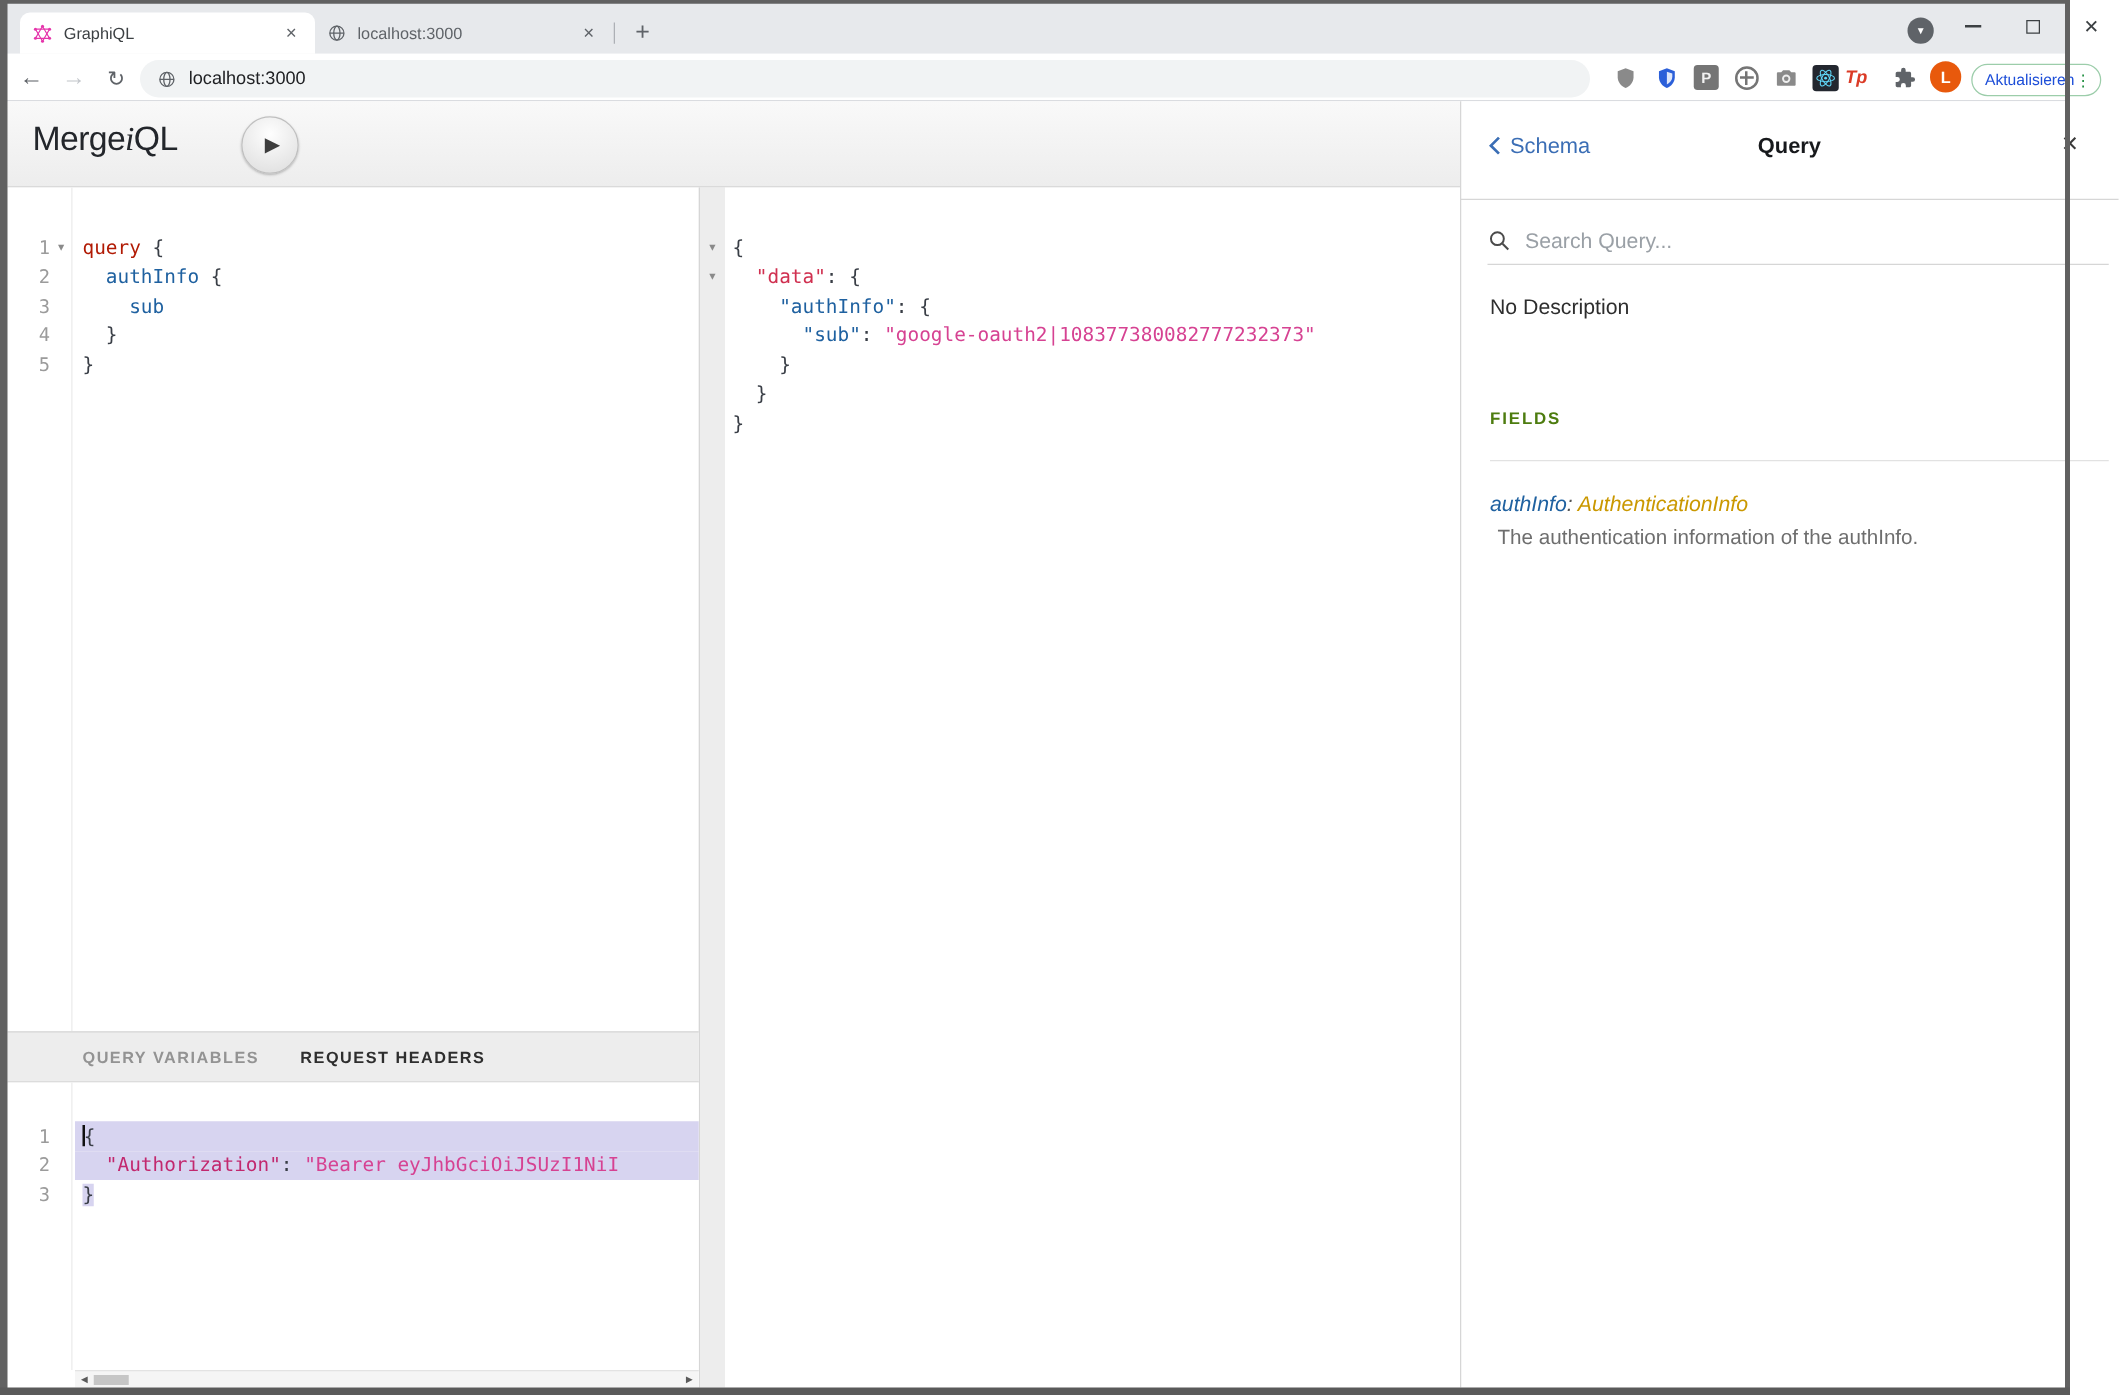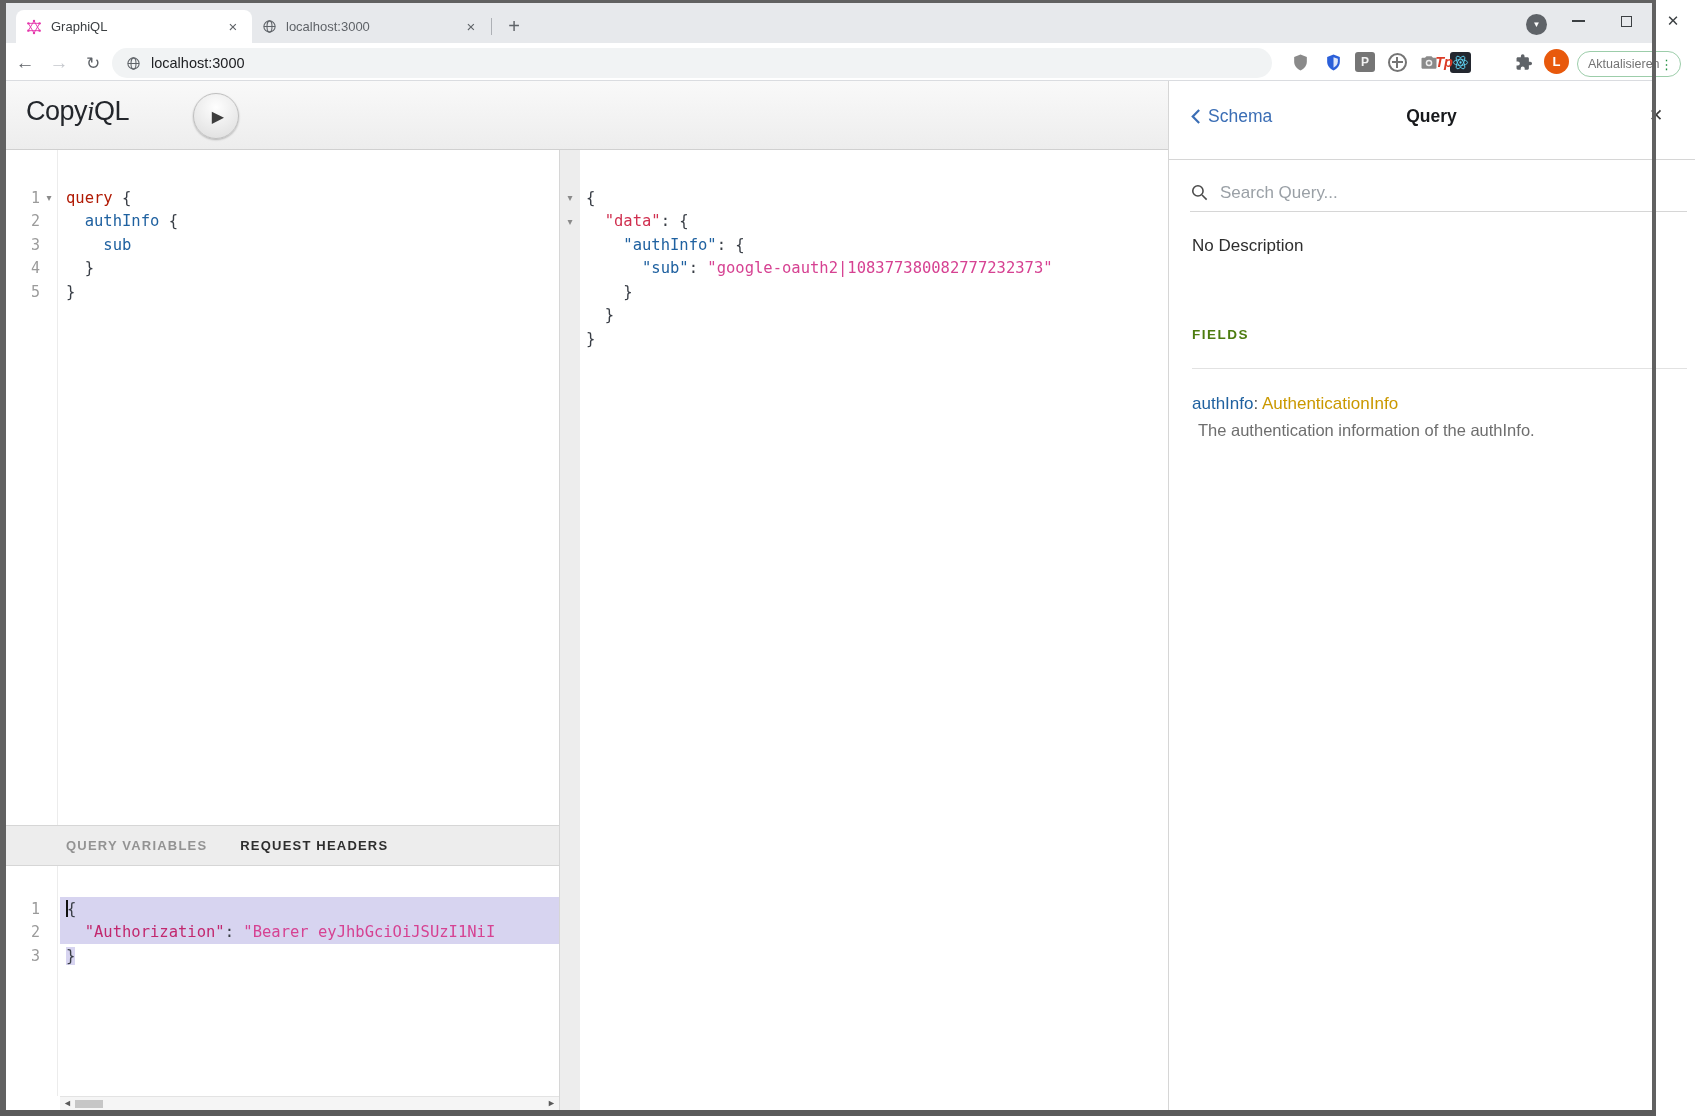--- a/index.html
+++ b/index.html
@@ -34,34 +34,34 @@
   
   .navbar { position:absolute; left:0; top:43px; width:100%; height:38px; background:#fff; border-bottom:1px solid #DADCE0; }
   .navbtn { position:absolute; top:7px; width:26px; height:26px; display:flex; align-items:center; justify-content:center;
             font-size:19px; color:#5F6368; }
   .navbtn.back{left:12px;} .navbtn.fwd{left:46px; color:#C4C7CC;} .navbtn.reload{left:80px; font-size:17px;}
   .omnibox { position:absolute; left:112px; top:48px; width:1160px; height:30px; border-radius:15px; background:#F1F3F4;
              display:flex; align-items:center; padding:0 14px; }
   .omnibox .url { margin-left:10px; font-size:14.5px; color:#202124; }
   .ext { position:absolute; top:49px; width:26px; height:26px; display:flex; align-items:center; justify-content:center; }
   .ext.e1{left:1287px;} .ext.e2{left:1320px;} .ext.e3{left:1352px;} .ext.e4{left:1384px;}
-  .ext.e5{left:1416px;} .ext.e6{left:1447px;} .ext.e7{left:1431px;} .ext.e8{left:1510px;}
+  .ext.e5{left:1416px;} .ext.e6{left:1447px;} .ext.e7{left:1472px;} .ext.e8{left:1510px;}
   .pbadge{width:20px;height:20px;border-radius:3px;background:#757575;color:#F2F2F2;font-size:12px;font-weight:bold;
           display:flex;align-items:center;justify-content:center;}
   .movecirc{width:19px;height:19px;border-radius:50%;border:2px solid #757575;position:relative;}
   .movecirc:before{content:"";position:absolute;left:6.5px;top:2px;width:2px;height:11px;background:#757575;}
   .movecirc:after{content:"";position:absolute;top:6.5px;left:2px;height:2px;width:11px;background:#757575;}
   .reactbadge{width:21px;height:21px;border-radius:3px;background:#23272F;display:flex;align-items:center;justify-content:center;}
   .tptext{color:#DB3B26;font-weight:bold;font-size:14.5px;font-style:italic;}
   .avatar { position:absolute; left:1544px; top:49px; width:25px; height:25px; border-radius:50%; background:#E8590C;
             color:#fff; font-size:13px; font-weight:bold; display:flex; align-items:center; justify-content:center; }
   .updatepill { position:absolute; left:1577px; top:51px; width:104px; height:26px; border:1px solid #9CCDAA;
                 border-radius:13px; background:#fff; display:flex; align-items:center; justify-content:space-between;
                 padding:0 7px 0 10px; }
-  .updatepill .lbl { font-size:12.5px; color:#737373; }
+  .updatepill .lbl { font-size:12.5px; color:#1d4ed8; }
   .updatepill .kebab { font-size:13px; color:#1E8E3E; }
 
   
   .topbar { position:absolute; left:6px; top:81px; width:1162px; height:69px;
             background:linear-gradient(#f9f9f9,#ededed); border-bottom:1px solid #D0D0D0; }
   .gqlogo { position:absolute; left:26px; top:96px; font-size:27px; color:#23262B; letter-spacing:-0.5px; }
   .gqlogo i { font-family:"Liberation Serif", serif; font-style:italic; }
   .execbtn { position:absolute; left:193px; top:93px; width:46px; height:46px; border-radius:50%;
              border:1px solid #BFBFBF; background:radial-gradient(circle at 50% 30%, #fefefe, #dcdcdc);
              box-shadow:0 1px 2px rgba(0,0,0,.25); display:flex; align-items:center; justify-content:center; }
@@ -119,21 +119,21 @@
               font-weight:bold; color:#17191C; }
   .docclose { position:absolute; left:1642px; top:101px; width:28px; height:28px; display:flex; align-items:center;
               justify-content:center; color:#3A3A3A; font-size:17px; }
   .docsearchicon { position:absolute; left:1190px; top:183px; }
   .docsearch { position:absolute; left:1220px; top:178px; width:330px; height:30px; border:none; outline:none;
                font-size:17px; font-family:"Liberation Sans", sans-serif; color:#333; background:transparent; }
   .docsearch::placeholder { color:#9AA0A6; }
   .docline { position:absolute; background:#D6D6D6; height:1px; }
   .nodesc { position:absolute; left:1192px; top:236px; font-size:17px; color:#2E2E2E; }
   .fieldslbl { position:absolute; left:1192px; top:327px; font-size:13.5px; font-weight:bold; letter-spacing:1.5px; color:#4d7c0f; }
-  .fieldrow { position:absolute; left:1192px; top:394px; font-size:17px; }
+  .fieldrow { position:absolute; left:1192px; top:394px; font-size:17px;font-style:italic; }
   .fname { color:#1F61A0; } .fcolon { color:#555; } .ftype { color:#CA9800; }
   .fdesc { position:absolute; left:1198px; top:421px; font-size:16.5px; color:#6E6E6E; }
 
   svg { display:block; }
 </style>
 </head>
 <body>
 
 <div class="window">
 
@@ -236,21 +236,21 @@
         <path d="M20.5 11h-1.7V7.2c0-1-.8-1.7-1.7-1.7h-3.8V3.8a2.3 2.3 0 0 0-4.6 0v1.7H4.9c-1 0-1.7.8-1.7 1.7v3.6h1.7a2.5 2.5 0 0 1 0 5H3.2v3.6c0 1 .8 1.7 1.7 1.7h3.6v-1.7a2.5 2.5 0 0 1 5 0v1.7h3.6c1 0 1.7-.8 1.7-1.7v-3.8h1.7a2.3 2.3 0 0 0 0-4.6z" fill="#5F6368"></path>
       </svg>
   </div>
   <div class="avatar">L</div>
   <div class="updatepill">
     <span class="lbl">Aktualisieren</span>
     <span class="kebab">⋮</span>
   </div>
 
   <div class="topbar"></div>
-  <div class="gqlogo"><span>Copy</span><i>i</i><span>QL</span></div>
+  <div class="gqlogo"><span>Merge</span><i>i</i><span>QL</span></div>
   <div class="execbtn">
     <span class="play">▶</span>
   </div>
 
   <div class="pane qpane"></div>
   <div class="gutline" style="left:57px; top:150px; height:675px;"></div>
   <div class="gutcol" style="left:6px; top:186px;">
     <div class="grow">
         <span class="gnum">1</span>
         <span class="gfold">▾</span>

